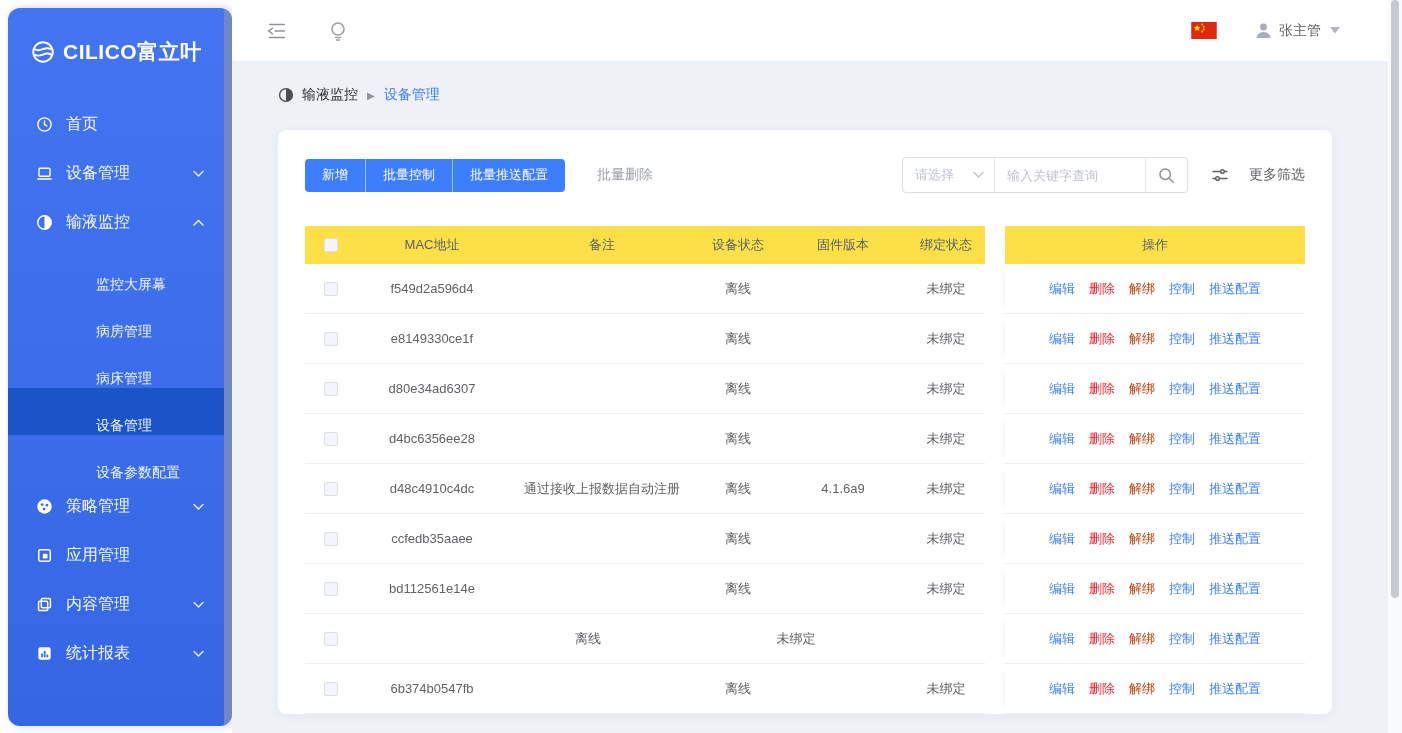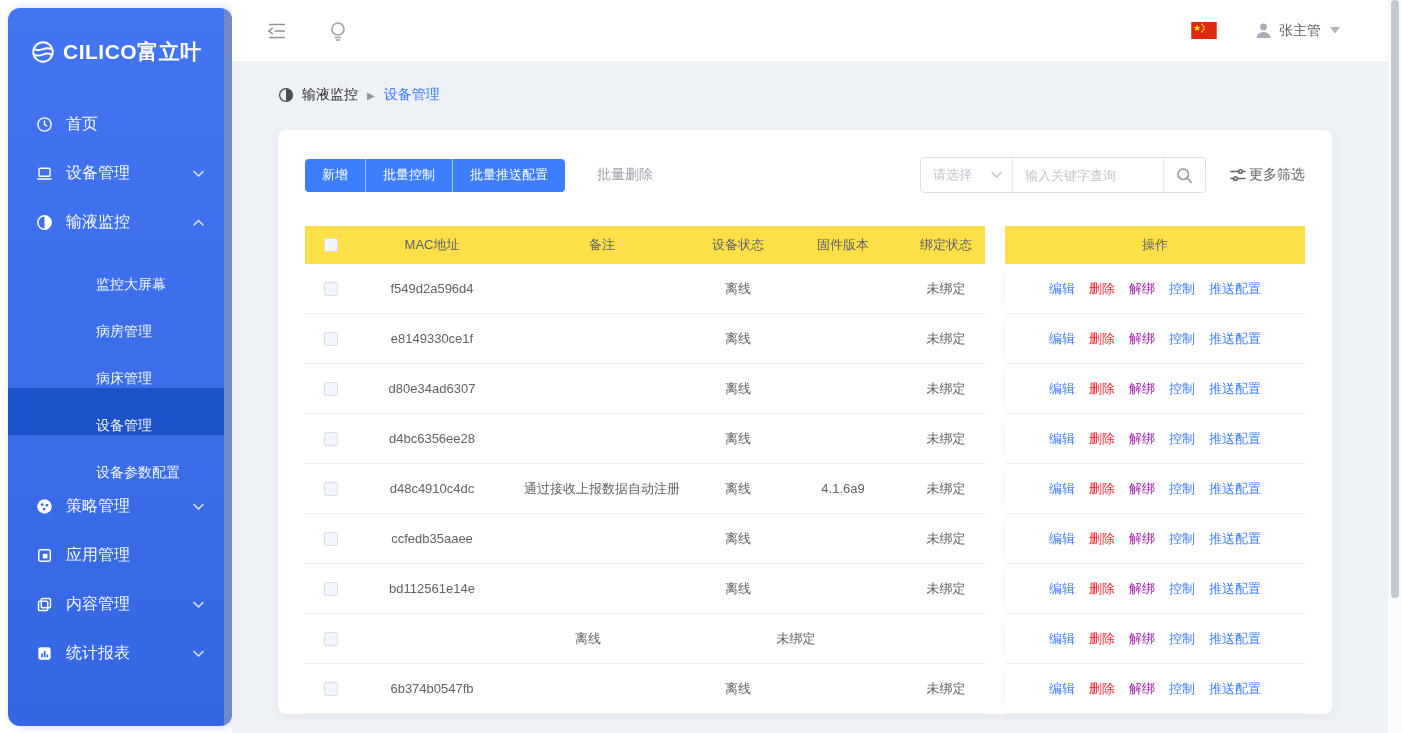--- a/index.html
+++ b/index.html
@@ -58,39 +58,39 @@
   .right-controls { margin-left:auto; display:flex; align-items:center; }
   .search-combo { display:flex; align-items:center; height:36px; background:#fff;
     border:1px solid #DCDFE6; border-radius:4px; overflow:hidden; }
   .sc-select { width:92px; height:100%; display:flex; align-items:center; justify-content:space-between;
     padding:0 10px 0 12px; color:#BFC4CC; font-size:13px; border-right:1px solid #E4E7ED; cursor:pointer; }
   .sc-input { width:150px; height:100%; border:none; outline:none; padding:0 12px; font-size:13px;
     color:#606266; font-family:"Liberation Sans",sans-serif; }
   .sc-input::placeholder { color:#C0C4CC; }
   .sc-search { width:42px; height:100%; display:flex; align-items:center; justify-content:center;
     border-left:1px solid #E4E7ED; cursor:pointer; }
-  .more-filter { display:flex; align-items:center; gap:3px; margin-left:24px; color:#606266;
+  .more-filter { display:flex; align-items:center; gap:21px; margin-left:24px; color:#606266;
     font-size:14px; cursor:pointer; }
 
   
   .table { margin:33px 0 0 27px; }
   .t-head, .t-row { display:flex; }
   .lblock { display:flex; width:680px; }
   .gapcol { width:20px; }
   .rblock { width:300px; display:flex; align-items:center; justify-content:center; }
   .t-head .lblock, .t-head .rblock { background:#fde047; height:38px; align-items:center; }
   .t-head .cell { color:#5C6268; font-size:13px; }
   .cell { display:flex; align-items:center; justify-content:center; font-size:13px; color:#606266; }
   .t-row { height:50px; }
   .t-row .lblock, .t-row .rblock { border-bottom:1px solid #EBEEF5; }
   .rblock { box-shadow:-8px 0 8px -8px rgba(0,0,0,.08); }
   .checkbox { width:14px; height:14px; border:1px solid #DCDFE6; border-radius:2px;
     background:#F2F6FC; cursor:pointer; }
   .act-link { font-size:13px; margin:0 7px; cursor:pointer; text-decoration:none; }
-  .act-blue { color:#3D7FFF; } .act-red { color:#F5222D; } .act-orange { color:#a21caf; }
+  .act-blue { color:#3D7FFF; } .act-red { color:#F5222D; } .act-orange { color:#c2410c; }
 
   
   .page-scrollbar { position:absolute; right:0; top:0; width:14px; height:733px; background:#FAFBFC; }
   .page-scrollbar .thumb { position:absolute; left:3px; top:0; width:8px; height:598px;
     background:#C5CAD2; border-radius:4px; }
 </style>
 </head>
 <body>
 
 <aside class="sidebar">

